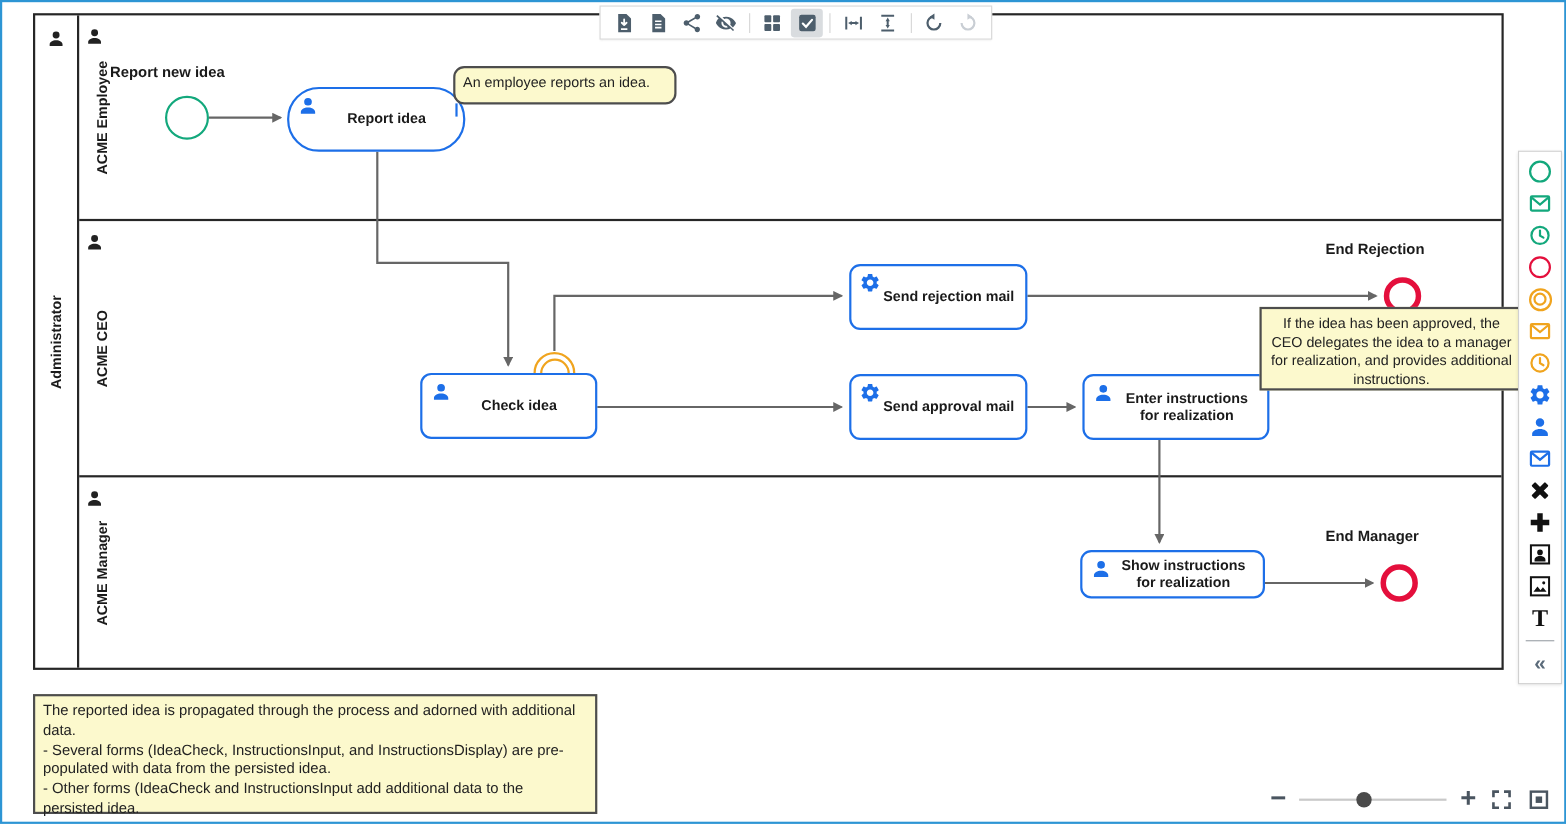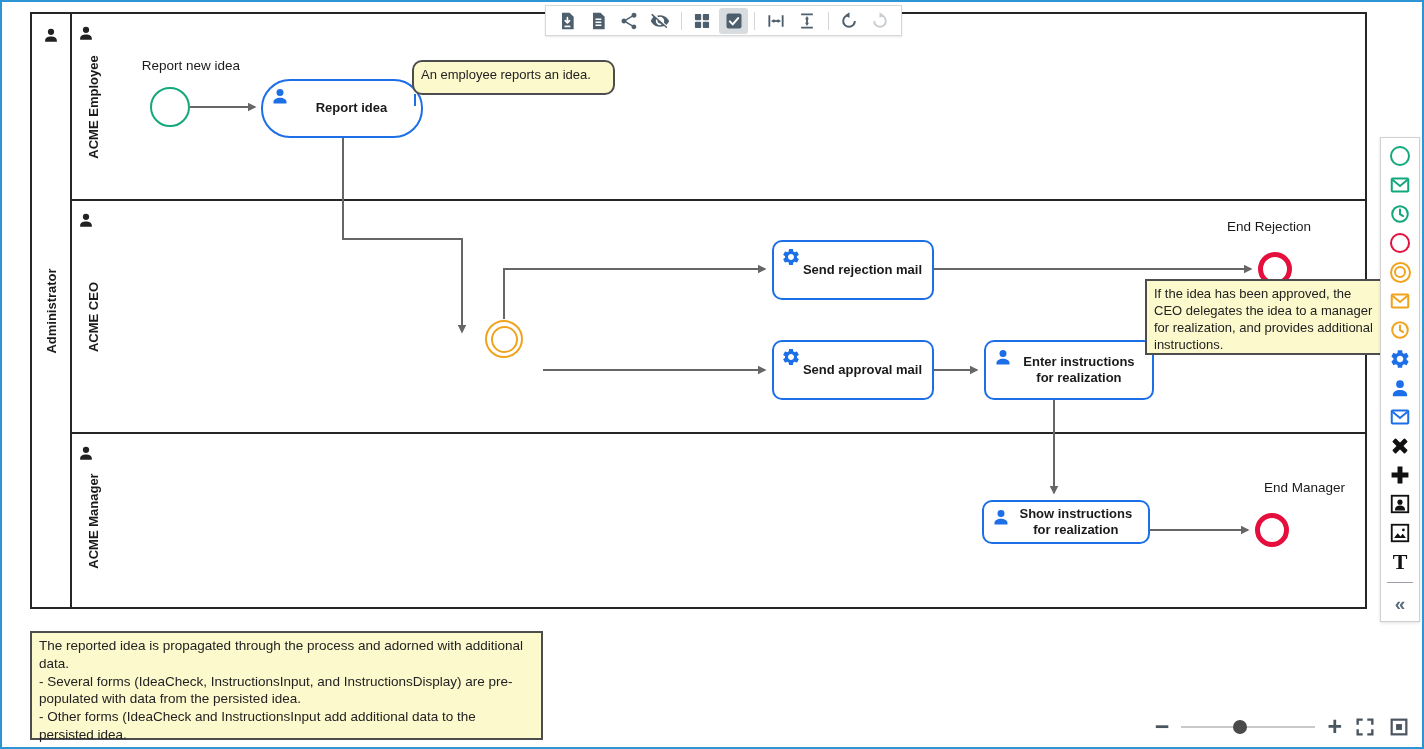--- a/index.html
+++ b/index.html
@@ -32,21 +32,21 @@
   .task{position:absolute; border:2px solid var(--task-blue); border-radius:10px; background:#fff; display:flex; align-items:center; justify-content:center; z-index:3;}
   .task .ticon{position:absolute; top:5px; left:7px; width:20px; height:20px; color:var(--task-blue);}
   .task .tlbl{font-weight:bold; font-size:13px; line-height:1.25; text-align:center; color:#1a1a1a; width:76%; margin-left:12%;}
 
   
   .event{position:absolute; border-radius:50%; background:#fff; z-index:3;}
   .ev-start{left:148px; top:85px; width:40px; height:40px; border:2.5px solid var(--event-green);}
   .ev-boundary{left:483px; top:318px; width:38px; height:38px; border:2.5px solid var(--event-orange); display:flex; align-items:center; justify-content:center; z-index:3;}
   .ev-boundary .inner{width:27px; height:27px; border:2.5px solid var(--event-orange); border-radius:50%;}
   .ev-end{width:34px; height:34px; border:5px solid var(--event-red);}
-  .ev-label{position:absolute; width:140px; text-align:right; font-weight:normal; font-size:13.5px; color:#1a1a1a; z-index:3;}
+  .ev-label{position:absolute; width:140px; text-align:left; font-weight:bold; font-size:13.5px; color:#1a1a1a; z-index:3;}
 
   
   .annotation{position:absolute; background:var(--annotation-bg); border:2px solid #4d4d4d; padding:4px 7px; font-size:13px; line-height:1.32; color:#222; z-index:4; white-space:pre-line;}
 
   
   .toolbar{position:absolute; left:543px; top:3px; width:357px; height:31px; background:#fff; border:1px solid #d8d8d8; box-shadow:0 1px 2px rgba(0,0,0,.10); display:flex; align-items:center; padding:0 6px; gap:2px; z-index:10;}
   .tbtn{width:30px; height:26px; display:flex; align-items:center; justify-content:center; color:var(--toolbar-icon); border-radius:3px;}
   .tbtn svg{width:20px; height:20px; display:block;}
   .tbtn.selected{background:#d9dcdf;}
   .tbtn.disabled{color:var(--toolbar-disabled);}
@@ -124,33 +124,39 @@
   </svg>
   <div class="assoc-stub"></div>
 
   <div class="ev-label" style="left:98px; top:56px;">Report new idea</div>
   <div class="event ev-start"></div>
 
   <div class="event ev-boundary">
       <div class="inner"></div>
     </div>
 
-  <div class="ev-label" style="left:1169px; top:217px;">End Rejection</div>
+  <div class="ev-label" style="left:1203px; top:217px;">End Rejection</div>
   <div class="event ev-end" style="left:1256px; top:250px;"></div>
 
   <div class="ev-label" style="left:1203px; top:478px;">End Manager</div>
   <div class="event ev-end" style="left:1253px; top:511px;"></div>
 
   <div class="task" style="left:259px; top:77px; width:162px; height:59px;border-radius:29px;">
     <svg class="ticon" viewBox="0 0 24 24" fill="currentColor">
         <path d="M12 12a4.2 4.2 0 1 0 0-8.4A4.2 4.2 0 0 0 12 12zm0 2.1c-4.3 0-7.8 2.1-7.8 5V21h15.6v-1.9c0-2.9-3.5-5-7.8-5z"></path>
       </svg>
     <div class="tlbl">Report idea</div>
   </div>
 
+  <div class="task" style="left:380px; top:337px; width:161px; height:60px;">
+    <svg class="ticon" viewBox="0 0 24 24" fill="currentColor">
+        <path d="M12 12a4.2 4.2 0 1 0 0-8.4A4.2 4.2 0 0 0 12 12zm0 2.1c-4.3 0-7.8 2.1-7.8 5V21h15.6v-1.9c0-2.9-3.5-5-7.8-5z"></path>
+      </svg>
+    <div class="tlbl">Check idea</div>
+  </div>
 
   <div class="task" style="left:770px; top:238px; width:162px; height:60px;justify-content:center;">
     <svg class="ticon" viewBox="0 0 24 24" fill="currentColor">
         <path d="M19.14 12.94c.04-.3.06-.61.06-.94 0-.32-.02-.64-.07-.94l2.03-1.58c.18-.14.23-.41.12-.61l-1.92-3.32c-.12-.22-.37-.29-.59-.22l-2.39.96c-.5-.38-1.03-.7-1.62-.94l-.36-2.54c-.04-.24-.24-.41-.48-.41h-3.84c-.24 0-.43.17-.47.41l-.36 2.54c-.59.24-1.13.57-1.62.94l-2.39-.96c-.22-.08-.47 0-.59.22L2.74 8.87c-.12.21-.08.47.12.61l2.03 1.58c-.05.3-.09.63-.09.94s.02.64.07.94l-2.03 1.58c-.18.14-.23.41-.12.61l1.92 3.32c.12.22.37.29.59.22l2.39-.96c.5.38 1.03.7 1.62.94l.36 2.54c.05.24.24.41.48.41h3.84c.24 0 .44-.17.47-.41l.36-2.54c.59-.24 1.13-.56 1.62-.94l2.39.96c.22.08.47 0 .59-.22l1.92-3.32c.12-.22.07-.47-.12-.61l-2.01-1.58zM12 15.6c-1.98 0-3.6-1.62-3.6-3.6s1.62-3.6 3.6-3.6 3.6 1.62 3.6 3.6-1.62 3.6-3.6 3.6z"></path>
       </svg>
     <div class="tlbl">Send rejection mail</div>
   </div>
 
   <div class="task" style="left:770px; top:338px; width:162px; height:60px;">
     <svg class="ticon" viewBox="0 0 24 24" fill="currentColor">
@@ -167,21 +173,21 @@
   </div>
 
   <div class="task" style="left:980px; top:498px; width:168px; height:44px;">
     <svg class="ticon" viewBox="0 0 24 24" fill="currentColor">
         <path d="M12 12a4.2 4.2 0 1 0 0-8.4A4.2 4.2 0 0 0 12 12zm0 2.1c-4.3 0-7.8 2.1-7.8 5V21h15.6v-1.9c0-2.9-3.5-5-7.8-5z"></path>
       </svg>
     <div class="tlbl">Show instructions for realization</div>
   </div>
 
   <div class="annotation" style="left:410px; top:58px; width:203px; height:35px;border-radius:10px;">An employee reports an idea.</div>
-  <div class="annotation" style="left:1143px; top:277px; width:240px; height:76px;">If the idea has been approved, the CEO delegates the idea to a manager for realization, and provides additional instructions.</div>
+  <div class="annotation" style="left:1143px; top:277px; width:240px; height:76px;text-align:center;">If the idea has been approved, the CEO delegates the idea to a manager for realization, and provides additional instructions.</div>
   <div class="annotation" style="left:28px; top:629px; width:513px; height:109px; font-size:13.5px;">The reported idea is propagated through the process and adorned with additional data.
 - Several forms (IdeaCheck, InstructionsInput, and InstructionsDisplay) are pre-populated with data from the persisted idea.
 - Other forms (IdeaCheck and InstructionsInput add additional data to the persisted idea.</div>
 
   <div class="toolbar">
     <div class="tbtn">
       <svg viewBox="0 0 24 24">
           <path fill="currentColor" d="M6 2h9l5 5v15H6z"></path>
           <path d="M12.5 8v6.2M12.5 14.2l-2.6-2.6M12.5 14.2l2.6-2.6" stroke="#fff" stroke-width="2" fill="none" stroke-linecap="round"></path>
           <path d="M9 18.5h7" stroke="#fff" stroke-width="2"></path>

